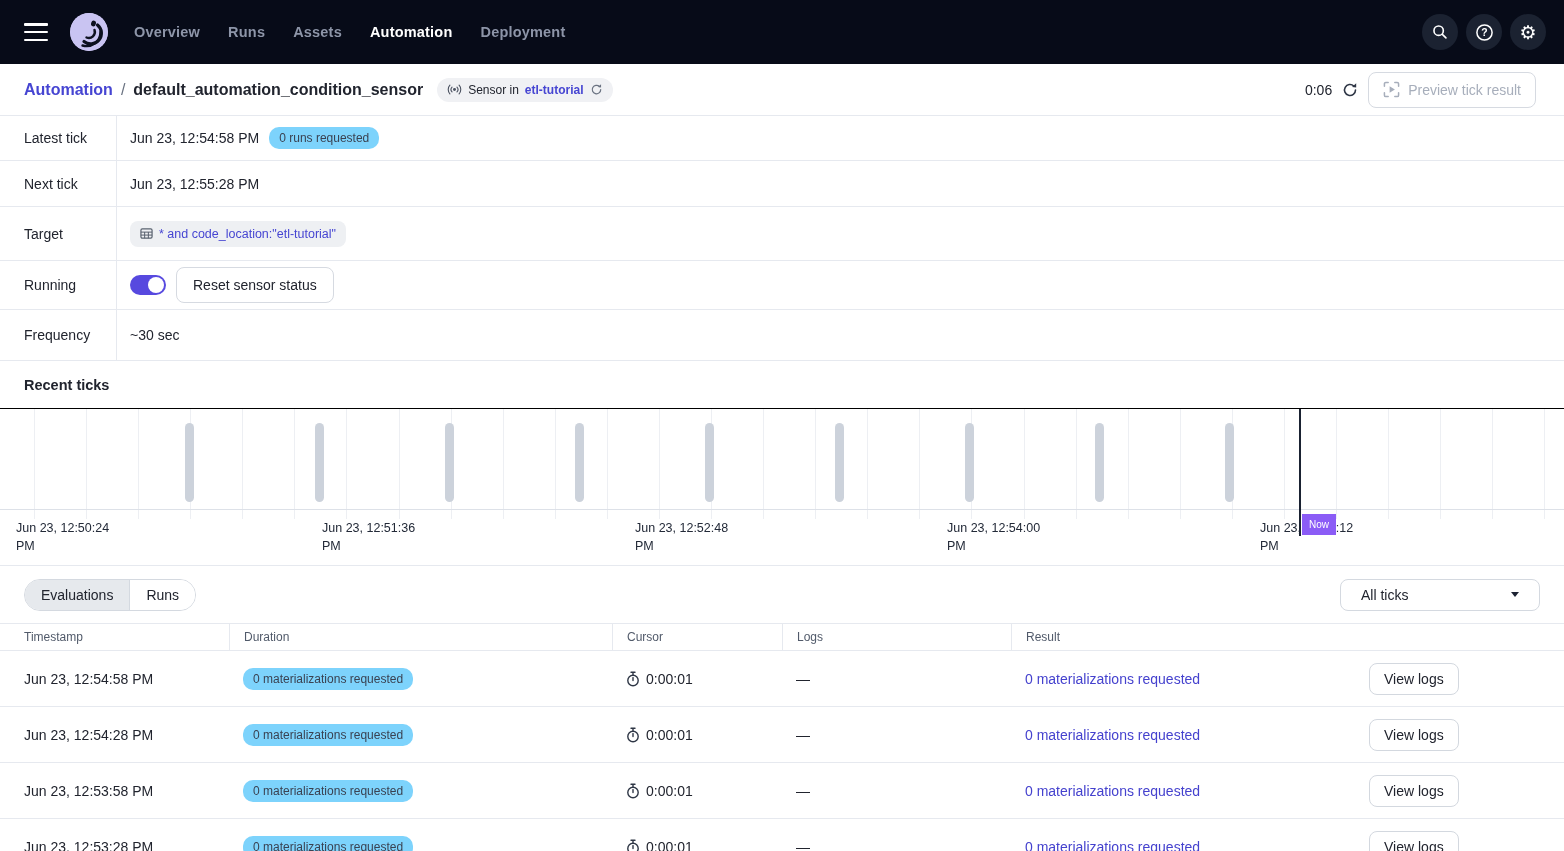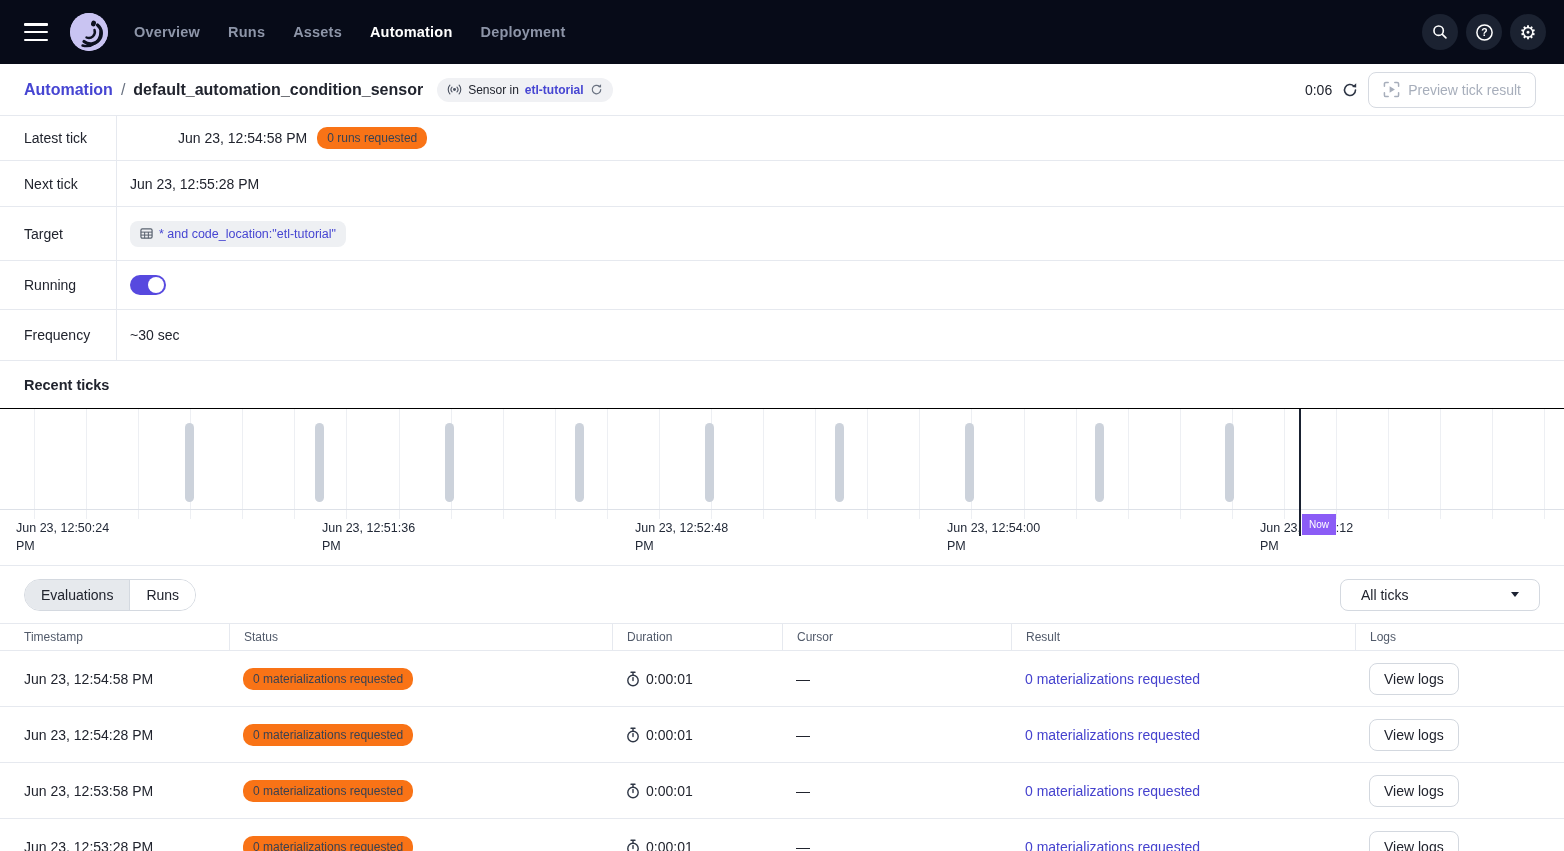--- a/index.html
+++ b/index.html
@@ -26,21 +26,21 @@
   .sensor-badge { margin-left:14px; display:flex; align-items:center; gap:6px; background:#f0f1f4; border-radius:12px; height:24px; padding:0 10px; font-size:12px; color:#21242e; }
   .sensor-badge .loc { color:#4645d2; cursor:pointer;font-weight:bold; }
   .crumb-actions { margin-left:auto; display:flex; align-items:center; gap:10px; }
   .countdown { font-size:14px; color:#21242e; }
   .preview-btn { display:flex; align-items:center; gap:8px; height:36px; padding:0 14px; border:1px solid #d6dae1; border-radius:8px; background:#fff; color:#a7aebb; font-size:14px; cursor:default; }
 
   
   .detail-row { display:flex; border-bottom:1px solid #e6e9ef; }
   .detail-label { width:117px; flex:0 0 117px; border-right:1px solid #e6e9ef; padding-left:24px; display:flex; align-items:center; font-size:14px; color:#21242e; }
   .detail-value { display:flex; align-items:center; padding-left:13px; gap:10px; font-size:14px; color:#21242e; }
-  .pill { background:#f97316; border-radius:10px; padding:4px 10px; font-size:12px; color:#3a4252; white-space:nowrap; }
+  .pill { background:#7dd3fc; border-radius:10px; padding:4px 10px; font-size:12px; color:#3a4252; white-space:nowrap; }
   .target-pill { display:flex; align-items:center; gap:6px; background:#eef0f3; border-radius:8px; height:26px; padding:0 10px; font-size:12.5px; color:#4645d2; cursor:pointer; }
   .toggle { width:36px; height:20px; border-radius:10px; background:#5749df; position:relative; cursor:pointer; }
   .toggle .knob { position:absolute; right:2px; top:2px; width:16px; height:16px; border-radius:50%; background:#fff; }
   .reset-btn { height:36px; padding:0 16px; border:1px solid #d6dae1; border-radius:8px; background:#fff; font-size:14px; color:#21242e; cursor:pointer; }
 
   
   .section-title-row { height:48px; display:flex; align-items:center; padding-left:24px; border-bottom:1px solid #000000; }
   .section-title { font-size:14.5px; font-weight:700; color:#21242e; }
   .chart-area { position:relative; height:156px; }
   .gridline { position:absolute; top:0; width:1px; height:110px; background:#edeff3; }
@@ -154,21 +154,21 @@
           <svg width="17" height="17" viewBox="0 0 18 18">
               <path d="M1.5 5.5V3A1.5 1.5 0 0 1 3 1.5h2.5 M12.5 1.5H15A1.5 1.5 0 0 1 16.5 3v2.5 M16.5 12.5V15A1.5 1.5 0 0 1 15 16.5h-2.5 M5.5 16.5H3A1.5 1.5 0 0 1 1.5 15v-2.5" fill="none" stroke="#a7aebb" stroke-width="1.6" stroke-linecap="round"></path>
               <polygon points="7,5.6 12.6,9 7,12.4" fill="#a7aebb"></polygon>
             </svg>
         </span>
         <span>Preview tick result</span>
       </button>
     </div>
   </div>
 
-  <div class="detail-row" style="height:45px;gap:48px;">
+  <div class="detail-row" style="height:45px;">
     <div class="detail-label">Latest tick</div>
     <div class="detail-value">
       <span>Jun 23, 12:54:58 PM</span>
       <span class="pill">0 runs requested</span>
     </div>
   </div>
   <div class="detail-row" style="height:46px;">
     <div class="detail-label">Next tick</div>
     <div class="detail-value">
         <span>Jun 23, 12:55:28 PM</span>
@@ -190,20 +190,21 @@
         <span>* and code_location:"etl-tutorial"</span>
       </span>
     </div>
   </div>
   <div class="detail-row" style="height:49px;">
     <div class="detail-label">Running</div>
     <div class="detail-value">
       <span class="toggle">
           <span class="knob"></span>
         </span>
+      <button class="reset-btn">Reset sensor status</button>
     </div>
   </div>
   <div class="detail-row" style="height:51px;">
     <div class="detail-label">Frequency</div>
     <div class="detail-value">
         <span>~30 sec</span>
       </div>
   </div>
 
   <div class="section-title-row">
@@ -265,25 +266,24 @@
       <div class="seg-btn">Runs</div>
     </div>
     <div class="tick-select">
       <span>All ticks</span>
       <span class="caret"></span>
     </div>
   </div>
 
   <div class="tgrid thead">
     <div class="th">Timestamp</div>
-    <div class="th">Status</div>
     <div class="th">Duration</div>
     <div class="th">Cursor</div>
+    <div class="th">Logs</div>
     <div class="th">Result</div>
-    <div class="th">Logs</div>
   </div>
 
   <div class="tgrid trow">
     <div class="td">Jun 23, 12:54:58 PM</div>
     <div class="td">
         <span class="pill">0 materializations requested</span>
       </div>
     <div class="td dur">
       <span class="icon">
           <svg width="14" height="16" viewBox="0 0 14 16">

